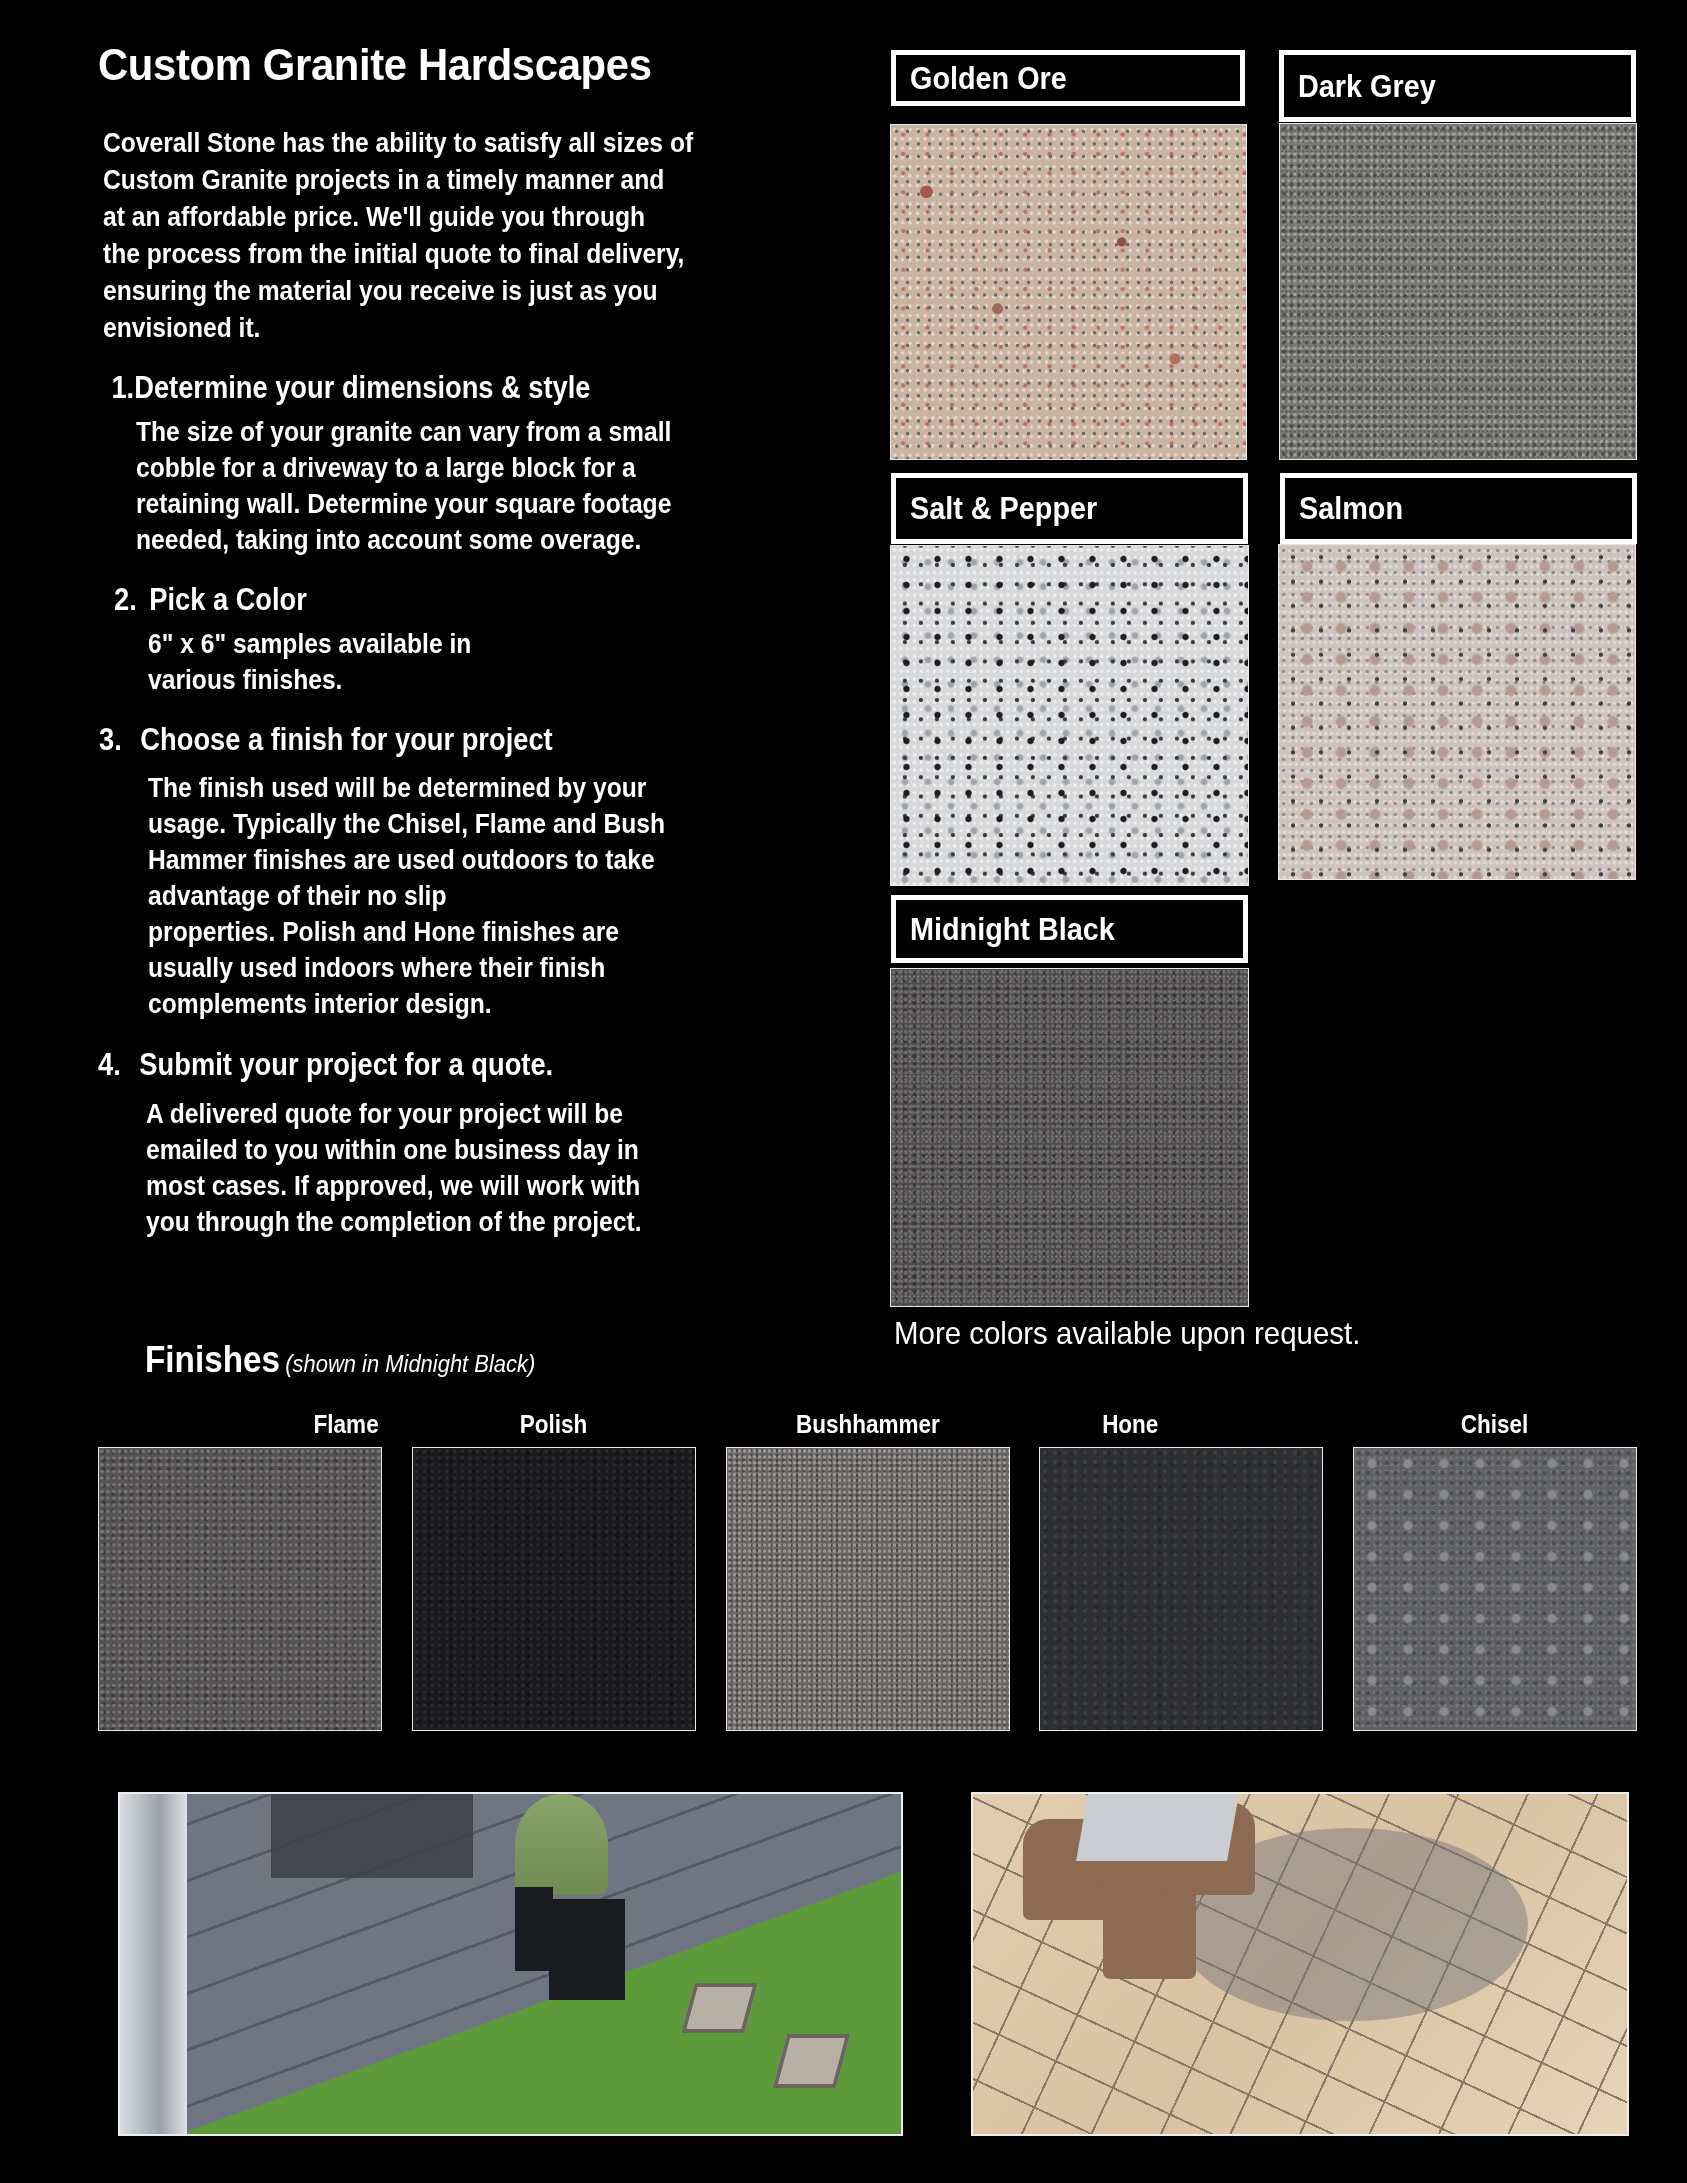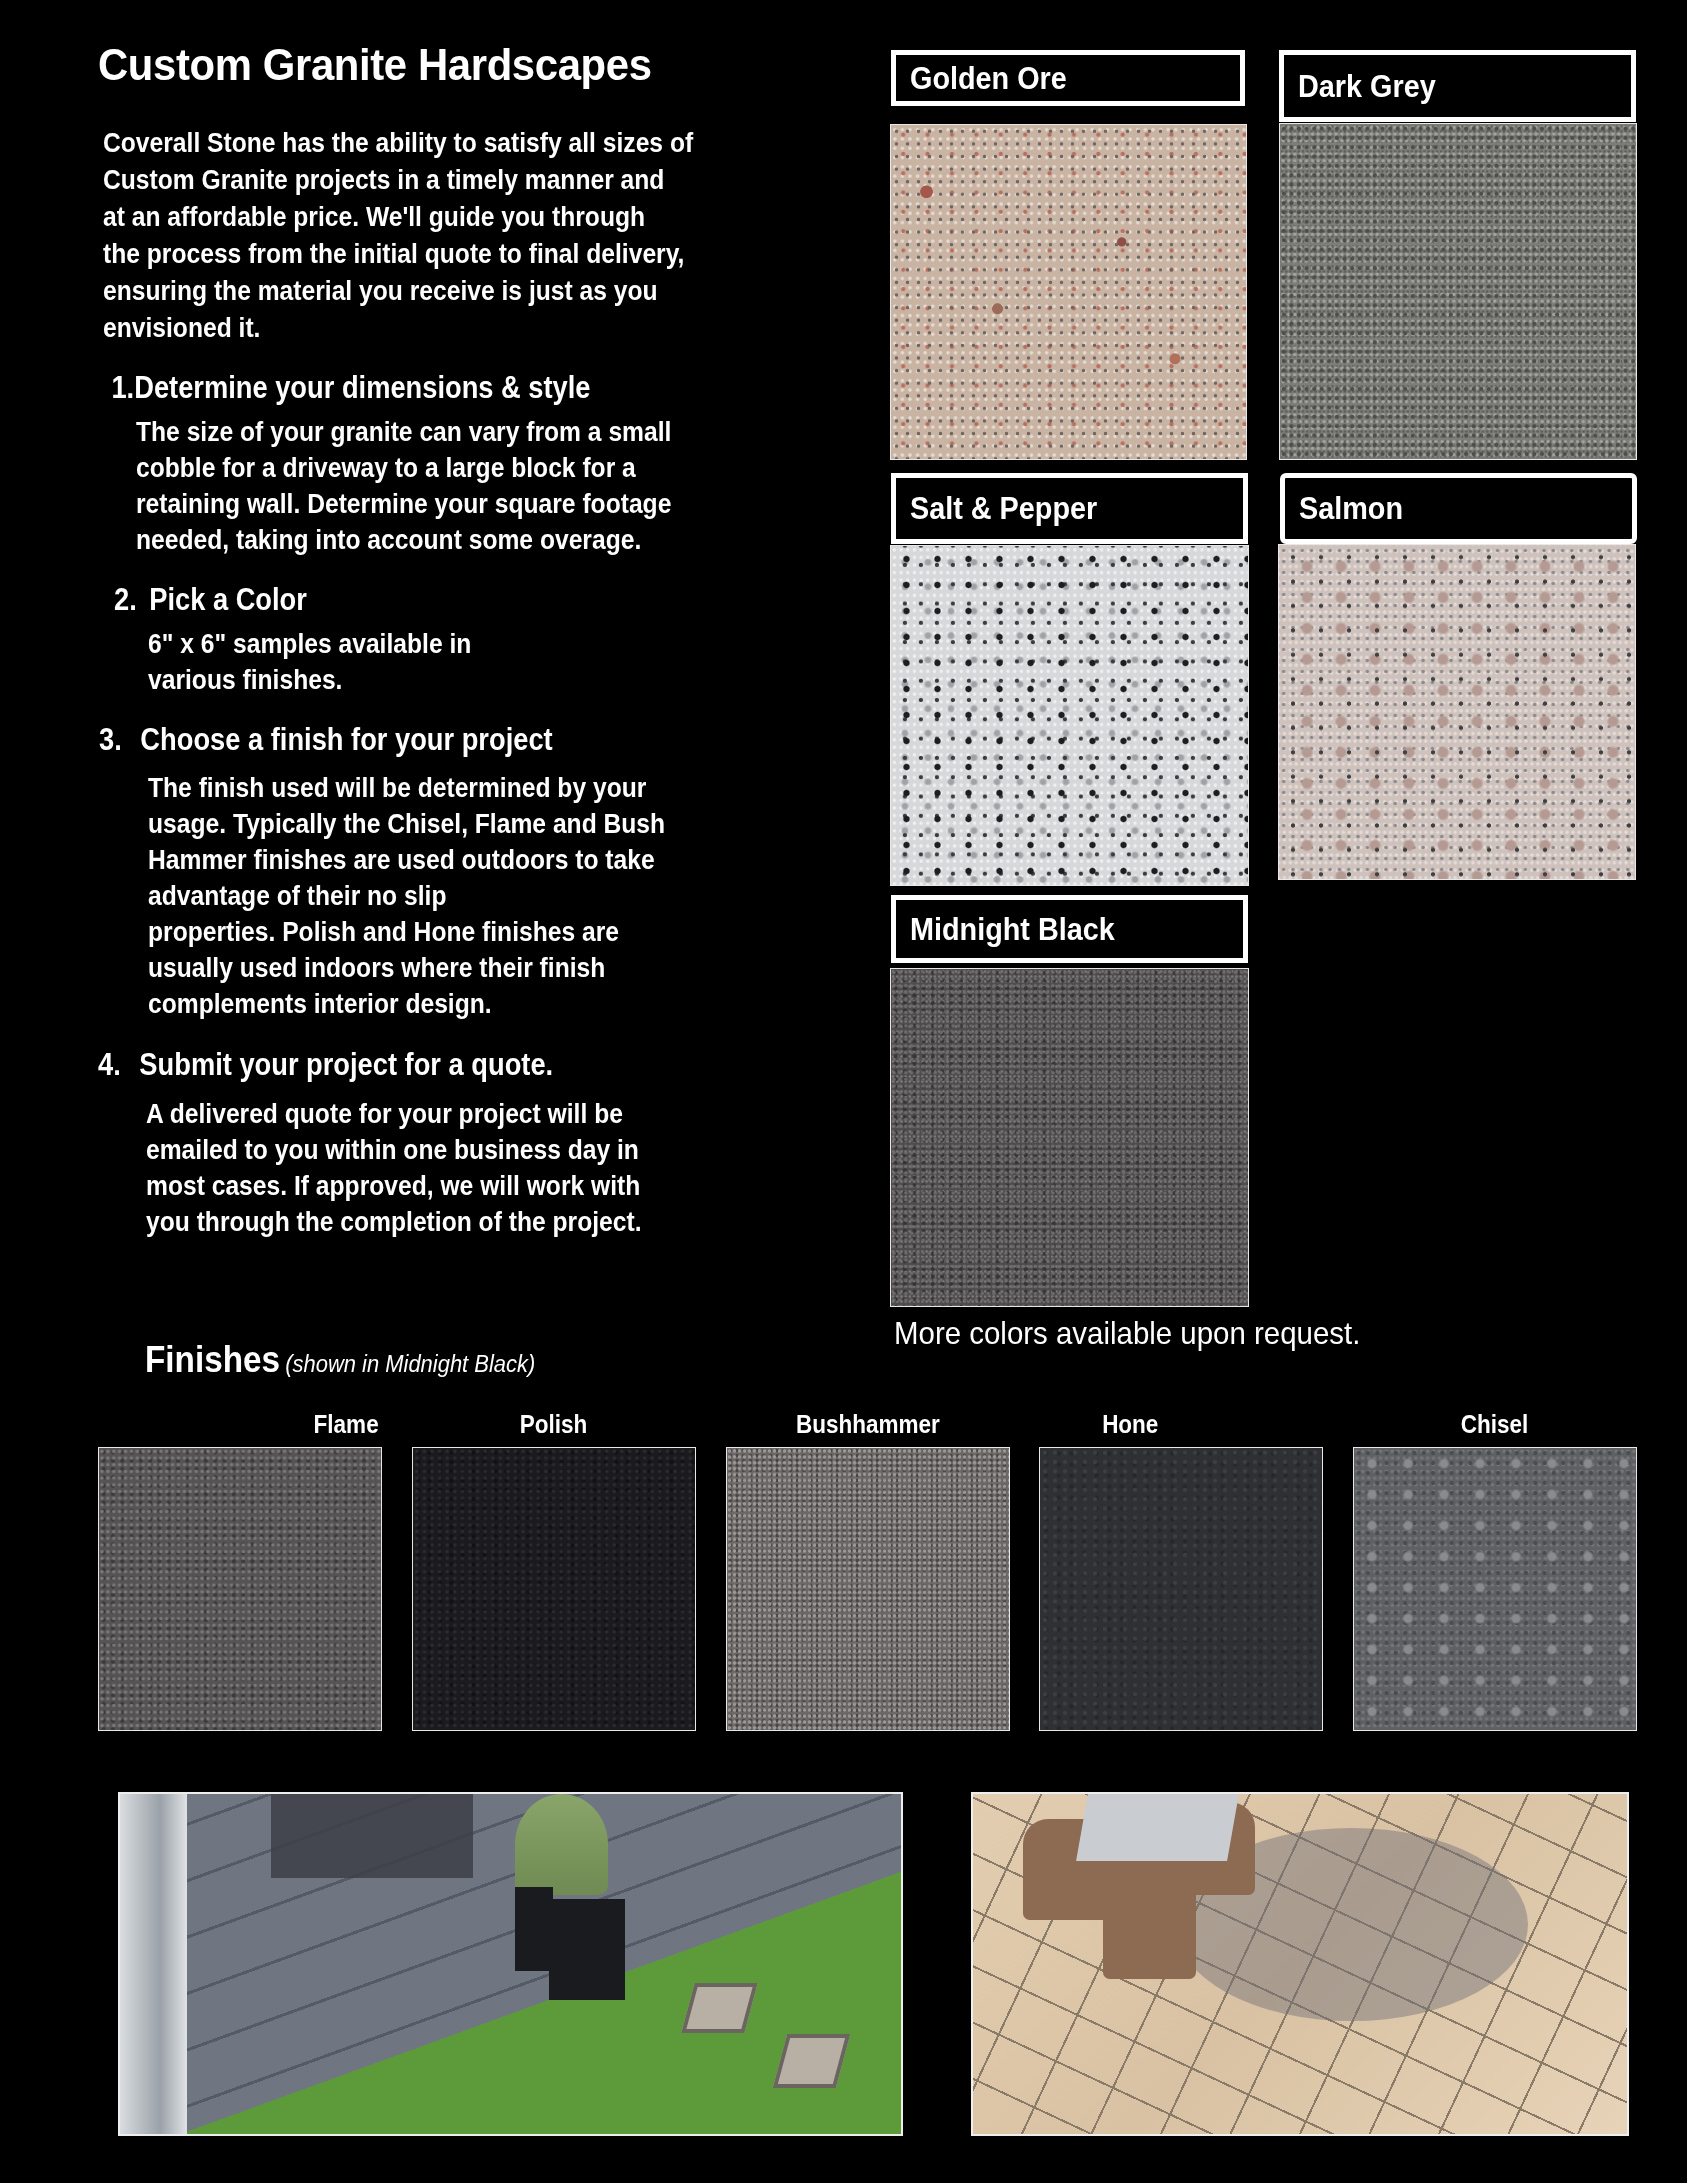--- a/index.html
+++ b/index.html
@@ -315,21 +315,21 @@
 <div class="abs swatch-label" style="left:1279px; top:50px; width:357px; height:72px;">
   <span>Dark Grey</span>
 </div>
 <div class="abs swatch-img tex-dark-grey" style="left:1279px; top:123px; width:358px; height:337px;"></div>
 
 <div class="abs swatch-label" style="left:891px; top:473px; width:357px; height:71px;">
   <span>Salt &amp; Pepper</span>
 </div>
 <div class="abs swatch-img tex-salt-pepper" style="left:890px; top:545px; width:359px; height:341px;"></div>
 
-<div class="abs swatch-label" style="left:1280px; top:473px; width:357px; height:71px;border-radius:6px;">
+<div class="abs swatch-label" style="left:1280px; top:473px; width:357px; height:71px;">
   <span>Salmon</span>
 </div>
 <div class="abs swatch-img tex-salmon" style="left:1278px; top:544px; width:358px; height:336px;"></div>
 
 <div class="abs swatch-label" style="left:891px; top:895px; width:357px; height:68px;">
   <span>Midnight Black</span>
 </div>
 <div class="abs swatch-img tex-midnight" style="left:890px; top:968px; width:359px; height:339px;"></div>
 
 <p class="abs more-colors">More colors available upon request.</p>

